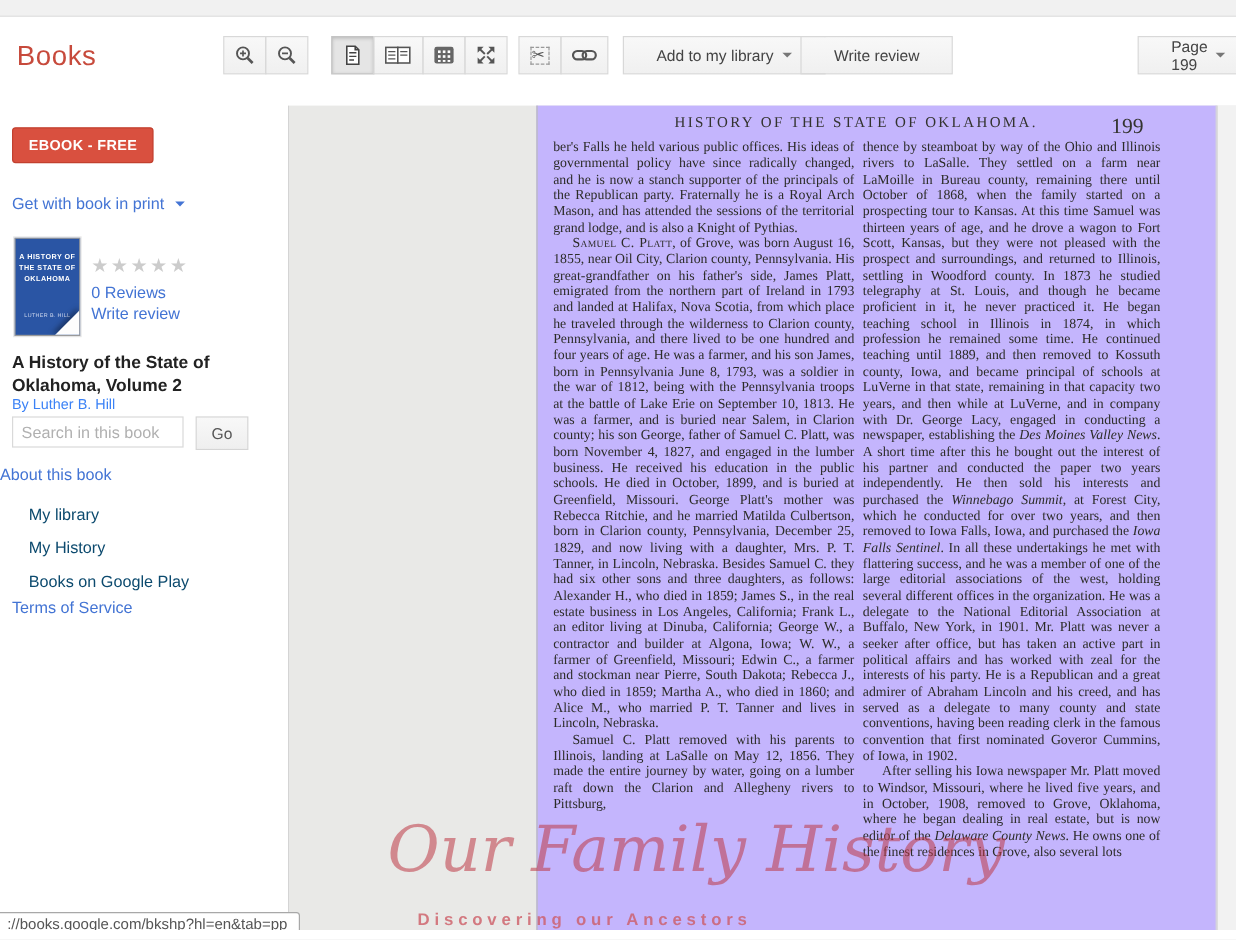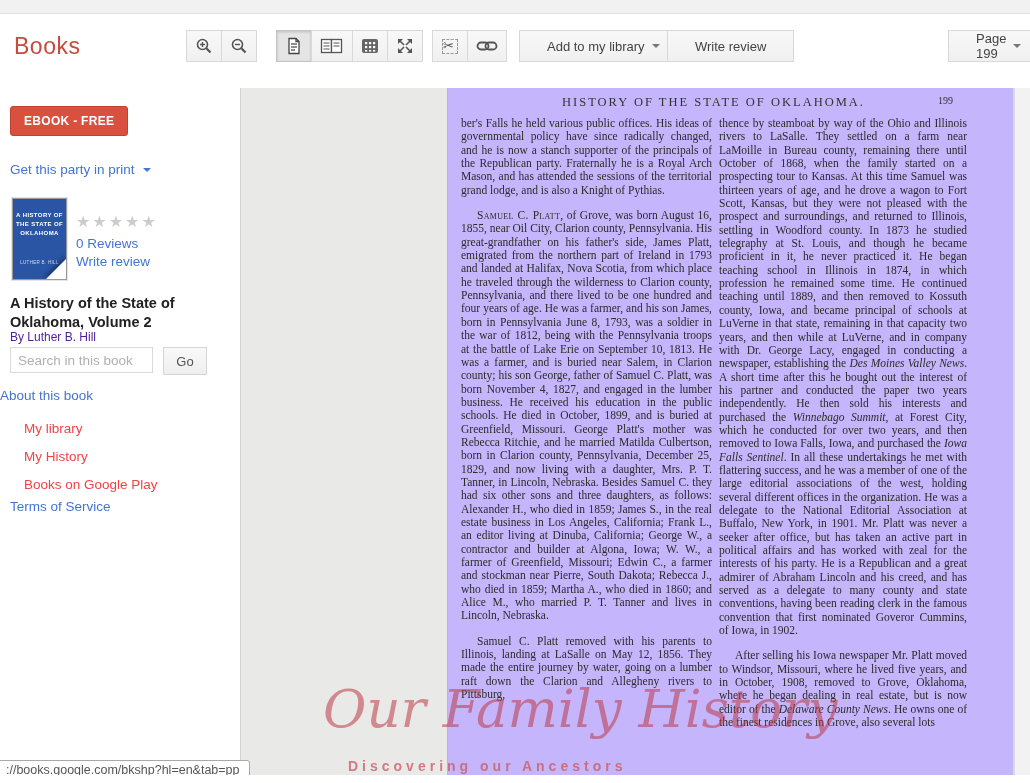--- a/index.html
+++ b/index.html
@@ -53,47 +53,47 @@
   .curl { position:absolute; right:-1px; bottom:-1px; width:0; height:0;
     border-style:solid; border-width:0 0 22px 22px;
     border-color:transparent transparent #fdfdfd transparent;
     filter:drop-shadow(-2px -2px 2px rgba(0,0,0,.35)); }
   .stars { position:absolute; left:76px; top:124px; color:#ccc; font-size:16px;
     letter-spacing:2px; }
   .reviews { position:absolute; left:76px; top:148px; color:#4374d4; font-size:13.5px; cursor:pointer; }
   .writerev { position:absolute; left:76px; top:166px; color:#4374d4; font-size:13.5px; cursor:pointer; }
   .btitle { position:absolute; left:10px; top:206px; width:215px; color:#222;
     font-size:14.5px; font-weight:bold; line-height:19px; }
-  .bauthor { position:absolute; left:10px; top:242px; color:#4c1d95; font-size:12px; }
+  .bauthor { position:absolute; left:10px; top:242px; color:#3b82f6; font-size:12px; }
   .searchrow { position:absolute; left:10px; top:259px; }
   .searchrow input { width:143px; height:26px; border:1px solid #d9d9d9;
     font-size:13.5px; padding:0 7px; color:#1d4ed8; outline:none;
     font-family:"Liberation Sans", sans-serif; }
   .searchrow input::placeholder { color:#b0b0b0; }
   .gobtn { position:absolute; left:163px; top:259px; width:44px; height:28px;
     background:linear-gradient(#f8f8f8,#efefef); border:1px solid #d5d5d5;
     font-size:13px; color:#555; cursor:pointer; font-family:"Liberation Sans", sans-serif; }
   .about { position:absolute; left:0; top:300px; color:#4374d4; font-size:13.5px; cursor:pointer; }
-  .navitem { position:absolute; left:24px; color:#ef4444; font-size:13.5px; cursor:pointer; }
+  .navitem { position:absolute; left:24px; color:#0c4a6e; font-size:13.5px; cursor:pointer; }
   .terms { position:absolute; left:10px; top:411px; color:#4374d4; font-size:13.5px; cursor:pointer; }
   
   .page { position:absolute; left:447px; top:88px; width:567px; height:695px;
     background:#c4b5fd; border-left:1px solid #b9b9b9; border-right:1px solid #d8d8d6;
     overflow:hidden; }
   .runhead { position:absolute; left:13px; top:7px; width:505px; text-align:center;
     font-family:"Liberation Serif", serif; font-size:12.5px; letter-spacing:2px;
     color:#33332f; }
   .pagenum { position:absolute; right:60px; top:7px;
-    font-family:"Liberation Serif", serif; font-size:10px; color:#33332f; }
+    font-family:"Liberation Serif", serif; font-size:18px; color:#33332f; }
   .col { position:absolute; top:29px; height:664px; overflow:hidden;
     font-family:"Liberation Serif", serif; font-size:11.5px; line-height:13.35px;
     text-align:justify; color:#2c2c28; }
   .col-left  { left:13px;  width:251px; }
   .col-right { left:271px; width:248px; }
-  .col p.ind { text-indent:16px;margin-top:12px; }
+  .col p.ind { text-indent:16px; }
   .col .sc { font-variant:small-caps; letter-spacing:.3px; }
   
   .wm1 { position:absolute; left:323px; top:678px; width:420px;
     font-family:"DejaVu Serif", serif; font-style:italic; font-size:53px;
     color:rgba(189,57,70,.55); white-space:nowrap; pointer-events:none; }
   .wm2 { position:absolute; left:348px; top:758px;
     font-size:14px; font-weight:bold; letter-spacing:4px;
     color:rgba(205,92,102,.8); white-space:nowrap; pointer-events:none; }
   
   .status { position:absolute; left:-4px; top:760px; height:22px;
@@ -230,21 +230,21 @@
 
   <div class="contentbg"></div>
   <div class="vdivider"></div>
   <div class="rightrail"></div>
   <div class="darknub"></div>
 
   <div class="sidebar">
     <div class="ebook">EBOOK - FREE</div>
 
     <div class="getprint">
-      <span>Get this party in print</span>
+      <span>Get with book in print</span>
       <span class="caret"></span>
     </div>
 
     <div class="cover">
       <div class="ct">
         <div>A HISTORY OF</div>
         <div>THE STATE OF</div>
         <div>OKLAHOMA</div>
       </div>
       <div class="band">LUTHER B. HILL</div>

